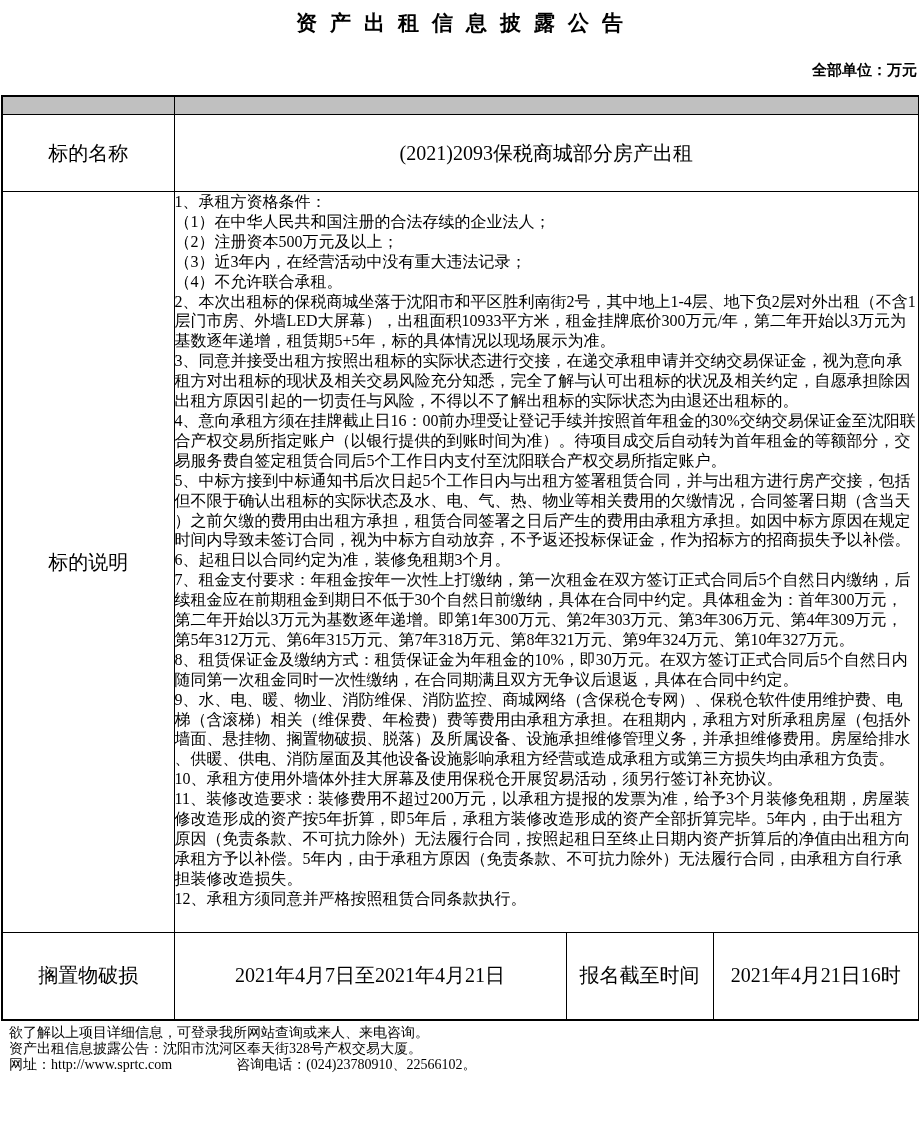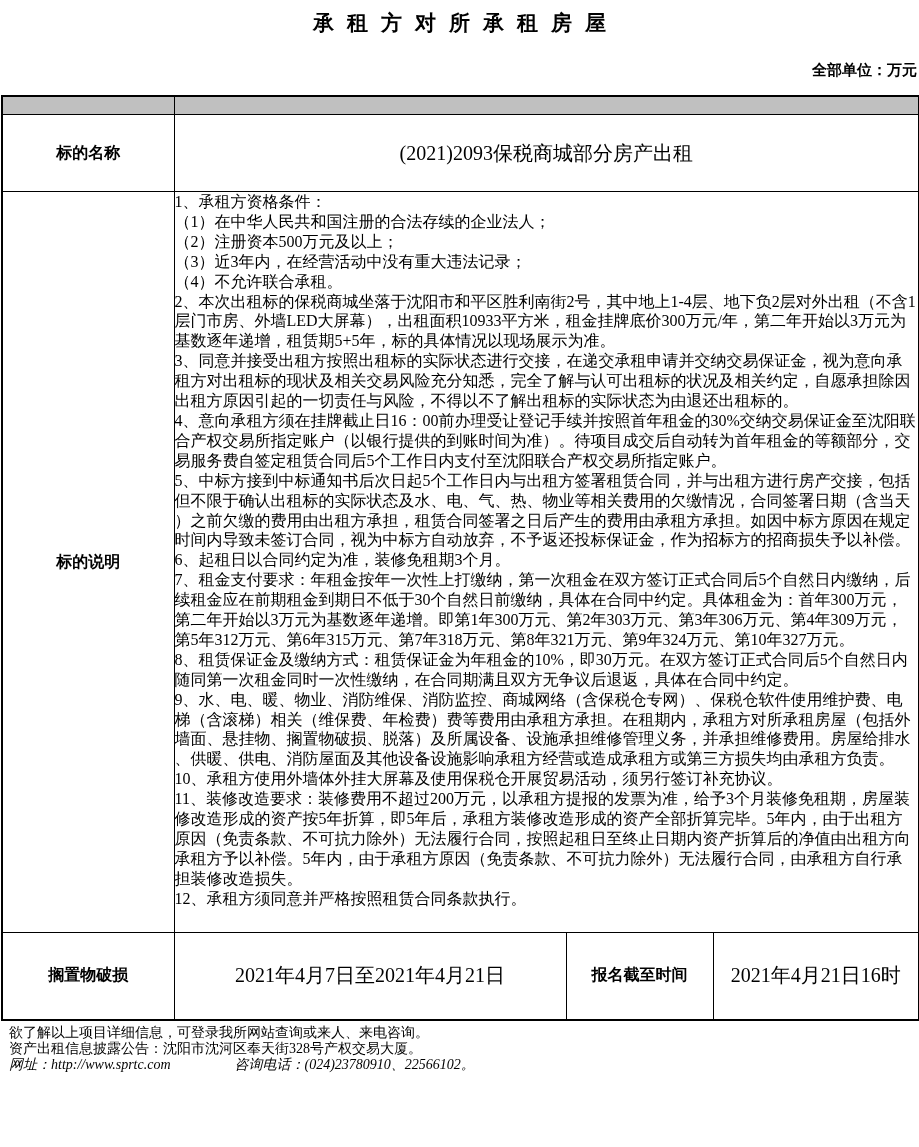--- a/index.html
+++ b/index.html
@@ -37,22 +37,22 @@
     margin-left: 1px;
     border: 2px solid #000;
   }
   table.info-table td, table.info-table th {
     border: 1px solid #000;
     padding: 0;
     overflow: hidden;
   }
   .gray-cell { background: #c0c0c0; height: 17px; }
   th.label-cell {
-    font-size: 16px;
-    font-weight: bold;
+    font-size: 20px;
+    font-weight: normal;
     text-align: center;
     vertical-align: middle;
   }
   td.value-cell {
     font-size: 20px;
     text-align: center;
     vertical-align: middle;
   }
   td.desc-cell {
     vertical-align: top;
@@ -66,29 +66,29 @@
   tr.row-name  { height: 77px; }
   tr.row-price { height: 85px; }
   tr.row-desc  { height: 741px; }
   tr.row-time  { height: 87px; }
   .footer {
     margin-top: 4px;
     padding-left: 9px;
     font-size: 14px;
     line-height: 16px;
   }
-  .footer-line3 span { white-space: pre; font-style: italic; }
+  .footer-line3 span { white-space: pre; }
   .footer-gap { display: inline-block; width: 64px; }
 </style>
 </head>
 <body>
 
 <div class="page">
 
-  <div class="title">承租方对所承租房屋</div>
+  <div class="title">资产出租信息披露公告</div>
 
   <div class="unit-note">全部单位：万元</div>
 
   <table class="info-table">
     <colgroup>
       <col style="width:172px">
       <col style="width:392px">
       <col style="width:147px">
       <col style="width:206px">
     </colgroup>

